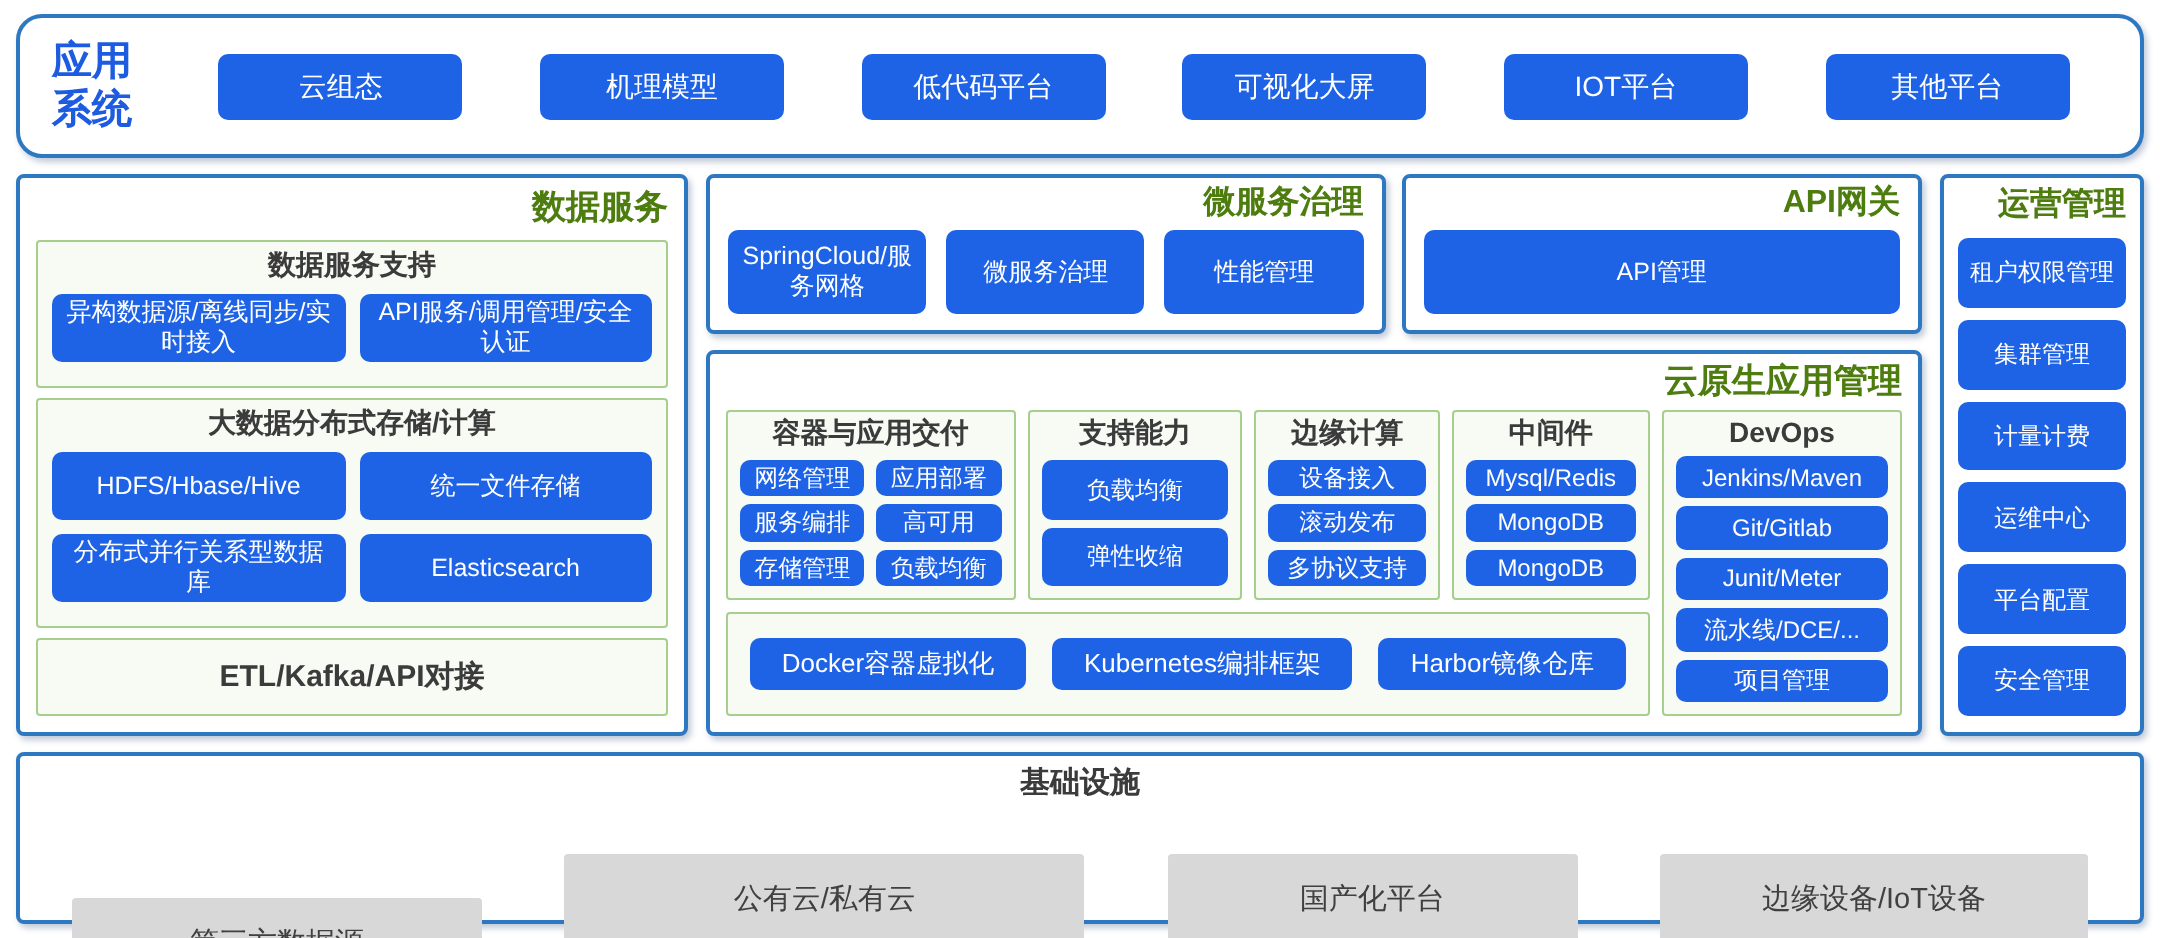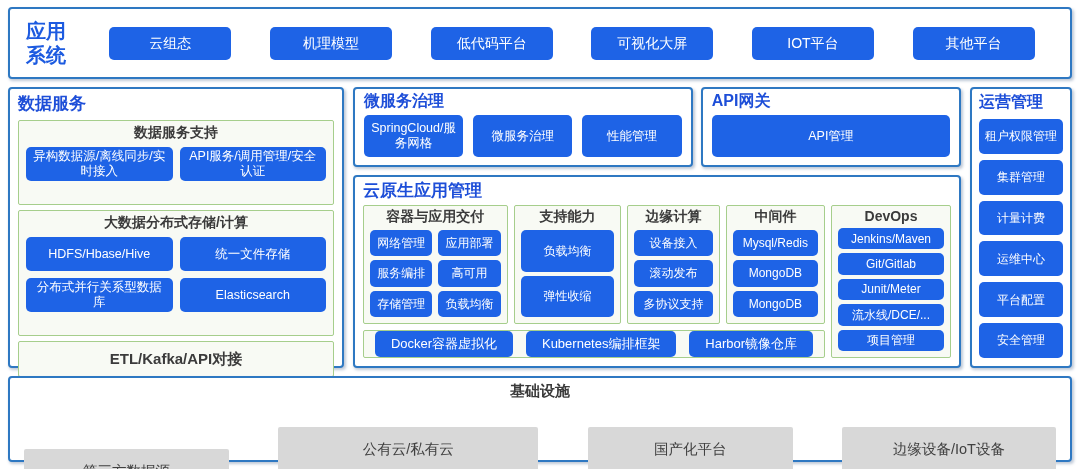--- a/index.html
+++ b/index.html
@@ -12,39 +12,39 @@
   .panel {
     background:#fff; border:2px solid #2E78C2; border-radius:4px;
     box-shadow:1.5px 2px 3px rgba(25,60,110,.28);
   }
   .btn {
     background:#1E63E6; color:#fff; font-weight:normal;
     display:flex; align-items:center; justify-content:center;
     text-align:center; border-radius:5px; line-height:1.18;
     padding:2px 6px; cursor:pointer; border:none; min-width:0; min-height:0;
   }
-  .panel-title { text-align:left; color:#1d4ed8; font-weight:bold; }
+  .panel-title { text-align:right; color:#4d7c0f; font-weight:bold; }
   .group {
     border:1.5px solid #A6CE8C; background:#F8FAF4; border-radius:2px;
   }
   .group-title { text-align:center; font-weight:bold; color:#3B3B3B; }
 
   
-  .top-bar { height:72px; display:flex; align-items:center; padding:0 16px; }
+  .top-bar { height:72px; display:flex; align-items:center; padding:0 16px;border-radius:13px; }
   .app-label { color:#1D5BE0; font-size:20px; font-weight:bold; line-height:1.2; white-space:pre-line; width:64px; }
   .top-buttons { flex:1; display:flex; justify-content:space-around; align-items:center; }
   .top-buttons .btn { width:122px; height:33px; font-size:14px; }
 
   
   .middle { flex:1; display:flex; gap:9px; min-height:0; }
 
   
   .ds-panel { width:336px; display:flex; flex-direction:column; padding:3px 8px 8px; gap:5px; }
   .ds-panel .panel-title { font-size:17px; }
-  .ds-group { padding:3px 7px 23px; display:flex; flex-direction:column; gap:5px; }
+  .ds-group { padding:3px 7px 12px; display:flex; flex-direction:column; gap:5px; }
   .ds-group .group-title { font-size:14px; }
   .ds-grid2 { display:grid; grid-template-columns:1fr 1fr; gap:7px; flex:1; }
   .ds-grid2 .btn { font-size:12.5px; min-height:34px; }
   .ds-etl { flex:1; display:flex; align-items:center; justify-content:center; font-size:15px; font-weight:bold; color:#3B3B3B; min-height:36px; }
 
   
   .mid-col { flex:1; display:flex; flex-direction:column; gap:8px; min-width:0; }
   .mid-top { display:flex; gap:8px; height:80px; }
   .svc-panel { display:flex; flex-direction:column; padding:2px 9px 8px; gap:3px; }
   .svc-panel .panel-title { font-size:16px; }
@@ -62,30 +62,30 @@
   .cn-col { padding:2px 6px 6px; display:flex; flex-direction:column; gap:4px; min-width:0; }
   .cn-col .group-title { font-size:14px; }
   .cn-col .btn { font-size:12px; flex:1; }
   .cn-col-stack { flex:1; display:flex; flex-direction:column; gap:4px; }
   .cn-col-grid { flex:1; display:grid; grid-template-columns:1fr 1fr; gap:4px 6px; }
   .col-deliver { flex:1.5 1 0; }
   .col-support { flex:1.08 1 0; }
   .col-edge    { flex:0.9 1 0; }
   .col-mw      { flex:0.98 1 0; }
   .col-devops  { width:120px; flex:none; }
-  .cn-bottom { height:28px; display:flex; align-items:center; justify-content:space-evenly; gap:10px; padding:0 8px; }
+  .cn-bottom { height:52px; display:flex; align-items:center; justify-content:space-evenly; gap:10px; padding:0 8px; }
   .cn-bottom .btn { height:26px; font-size:13px; padding:2px 16px; }
 
   
   .ops-panel { width:102px; display:flex; flex-direction:column; padding:3px 7px 8px; gap:6px; }
   .ops-panel .panel-title { font-size:16px; }
   .ops-panel .btn { flex:1; font-size:12px; }
 
   
-  .infra-panel { height:86px; display:flex; flex-direction:column; padding:4px 14px 9px; gap:4px; }
+  .infra-panel { height:86px; display:flex; flex-direction:column; padding:4px 26px 9px; gap:4px; }
   .infra-title { text-align:center; font-weight:bold; font-size:15px; color:#3B3B3B; }
   .infra-row { flex:1; display:flex; justify-content:space-between; align-items:center; }
   .infra-box {
     background:#D8D8D8; color:#404040; font-size:14.5px; border-radius:2px;
     height:44px; display:flex; align-items:center; justify-content:center;
   }
   .infra-box.b0 { width:205px;margin-top:44px; } .infra-box.b1 { width:260px; }
   .infra-box.b2 { width:205px; } .infra-box.b3 { width:214px; }
 </style>
 </head>

